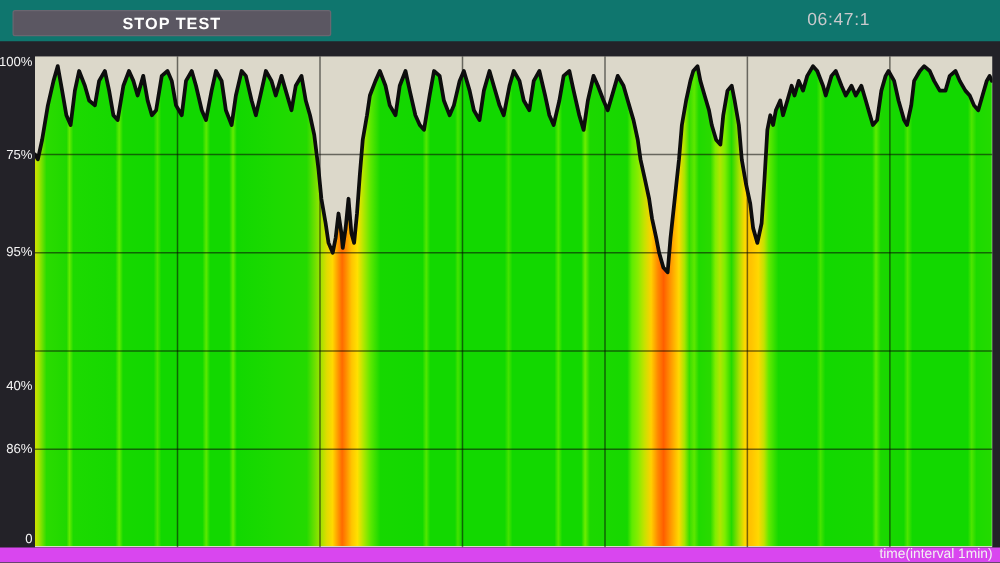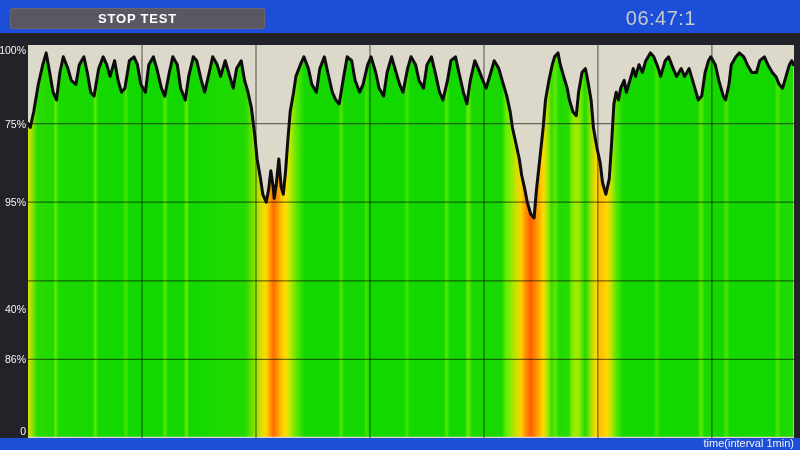--- a/index.html
+++ b/index.html
@@ -1,33 +1,33 @@
 <!DOCTYPE html>
 <html><head>
 <meta charset="utf-8">
 <style>
   * { margin:0; padding:0; box-sizing:border-box; }
   html,body { width:800px; height:450px; overflow:hidden; background:#232228; }
   .screen { position:relative; width:800px; height:450px; background:#232228;
             font-family:"Liberation Sans", sans-serif; }
-  .topbar { position:absolute; left:0; top:0; width:800px; height:33px; background:#1d4ed8; }
+  .topbar { position:absolute; left:0; top:0; width:800px; height:33px; background:#0f766e; }
   .stop-btn { position:absolute; left:10px; top:8px; width:255px; height:21px;
               background:#5b5762; border:1px solid #6a6670; border-radius:2px;
               color:#ffffff; font-weight:bold; font-size:13px; letter-spacing:0.8px;
               font-family:"Liberation Sans", sans-serif; cursor:pointer; }
-  .timer { position:absolute; top:7px; right:104px; font-size:20px; color:#c9c9cc;
+  .timer { position:absolute; top:7px; right:104px; font-size:14px; color:#c9c9cc;
            letter-spacing:0.5px; }
   .chart-title { position:absolute; top:34px; left:28px; width:766px; text-align:center;
                  font-size:13px; line-height:13px; color:#e6e6e6; }
   .plot { position:absolute; left:28px; top:45px; width:766px; height:393px; }
   .plot svg { display:block; width:766px; height:393px; }
   .ytick { position:absolute; right:774px; white-space:nowrap; font-size:10.5px;
            color:#f4f4f4; transform:translateY(-50%); }
   .bottom-strip { position:absolute; left:0; top:438px; width:800px; height:12px;
-                  background:#1d4ed8; }
+                  background:#d946ef; }
   .x-label { position:absolute; right:6px; top:-1px; font-size:11px; color:#f2f2f2;
              white-space:nowrap; }
 </style>
 </head>
 <body>
 
 <div class="screen">
 
   <div class="topbar">
     <button class="stop-btn">STOP TEST</button>

